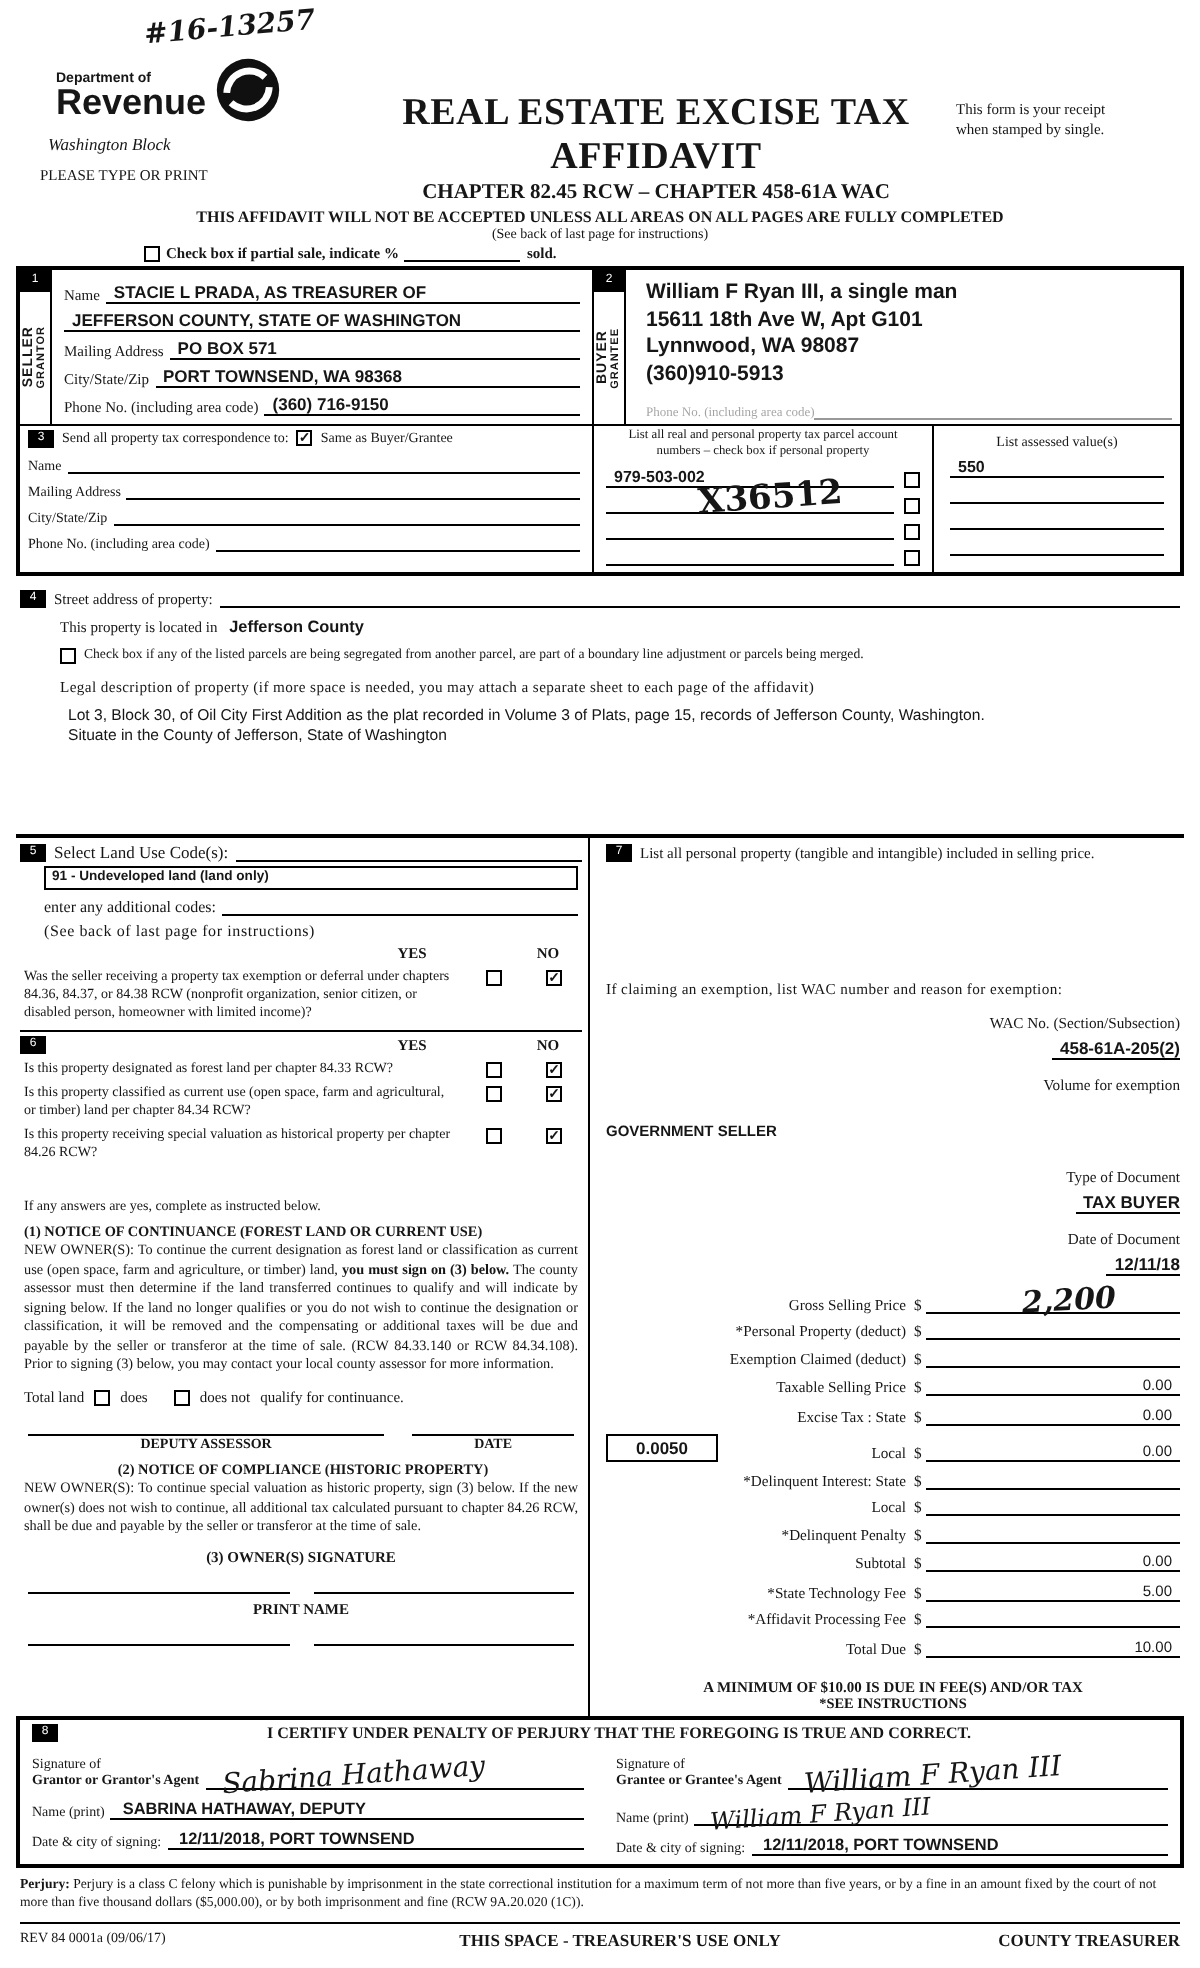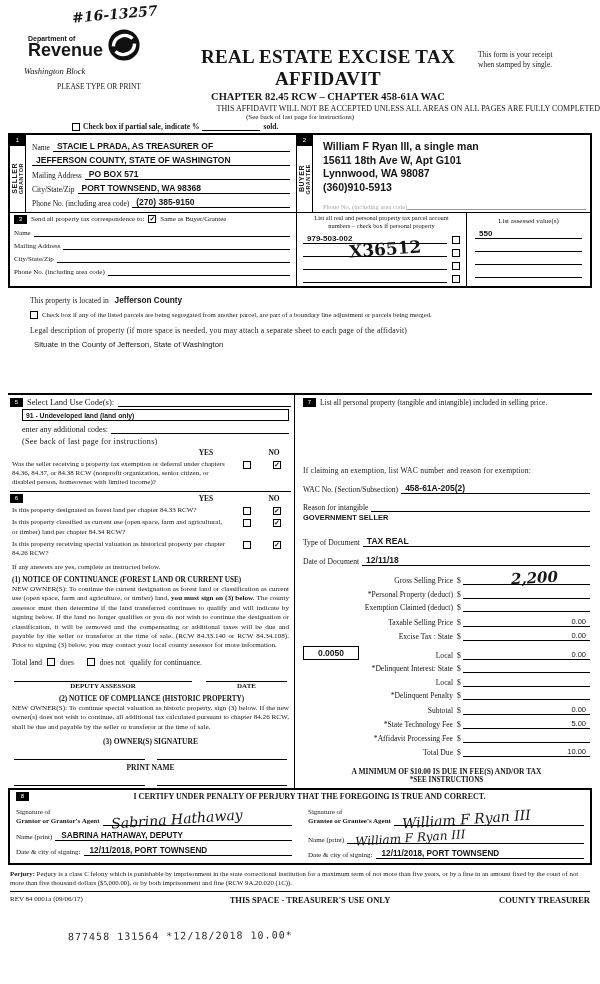--- a/index.html
+++ b/index.html
@@ -16,26 +16,26 @@
   .val { font-family:"Liberation Sans", sans-serif; font-weight:bold; font-size:8.5px; padding-left:4px; white-space:nowrap; }
 
   
   .hand-id { position:absolute; left:72px; top:6px; font-size:14px; transform:rotate(-5deg); font-weight:bold; }
   .hdr { display:flex; padding:16px 10px 0 10px; }
   .logo-wrap { width:168px; }
   .logo { display:flex; align-items:center; gap:4px; margin-left:18px; margin-top:8px; }
   .dept-small { font-size:7px; font-weight:bold; font-family:"Liberation Sans",sans-serif; }
   .dept-big { font-size:18px; font-weight:bold; font-family:"Liberation Sans",sans-serif; line-height:.9; }
   .dept-state { font-size:8.5px; font-style:italic; margin-left:14px; }
-  .please-type { font-size:7.5px; margin-left:10px; margin-top:6px;text-align:center; }
+  .please-type { font-size:7.5px; margin-left:10px; margin-top:6px; }
   .titles { flex:1; text-align:center; padding-top:26px; }
   .title { font-size:19px; font-weight:bold; letter-spacing:.3px; }
   .subtitle { font-size:10.5px; font-weight:bold; margin-top:1px; }
   .receipt { width:112px; font-size:7.5px; text-align:left; padding-top:30px; line-height:1.3; }
-  .notice { text-align:right; font-size:8px; font-weight:normal; margin-top:2px; }
+  .notice { text-align:center; font-size:8px; font-weight:bold; margin-top:2px; }
   .see-back-c { text-align:center; font-size:7px; }
   .partial-row { display:flex; align-items:flex-end; margin:1px 0 2px 72px; font-size:7.5px; font-weight:bold; gap:3px; }
   .partial-line { width:58px; border-bottom:1px solid #000; height:8px; }
 
   .cb { display:inline-block; width:8px; height:8px; border:1px solid #000; background:#fff;
         font-size:7px; line-height:7px; text-align:center; vertical-align:-1px; flex:none; }
   .cb .ck { font-style:normal; font-weight:bold; }
   .numbox { display:inline-block; background:#000; color:#fff; font-size:6px; line-height:9px;
             width:13px; height:9px; text-align:center; font-family:"Liberation Sans",sans-serif; flex:none; }
 
@@ -91,40 +91,40 @@
   .addl { display:flex; align-items:flex-end; gap:3px; font-size:8px; margin:4px 2px 0 12px; }
   .addl .ul { flex:1; }
   .seeback2 { font-size:8px; margin:3px 0 0 12px; letter-spacing:.3px; }
   .yn-head { display:flex; justify-content:flex-end; gap:14px; font-size:7.5px; font-weight:bold; padding-right:8px; margin-top:2px; }
   .yn-head span { width:18px; text-align:center;margin-left:36px; }
   .qrow { display:flex; margin-top:3px; }
   .qtext { flex:1; font-size:7px; line-height:1.3; padding-left:2px; }
   .qboxes { width:64px; display:flex; justify-content:flex-end; gap:22px; padding-right:10px; align-items:flex-start; padding-top:1px; }
   .sec-rule { border-top:1.5px solid #000; margin:4px 0 0 0; }
   .s6head { display:flex; align-items:center; margin-top:2px; }
-  .ifyes { font-size:7px; margin-top:5px; padding-left:2px; }
+  .ifyes { font-size:7px; margin-top:18px; padding-left:2px; }
   .nt { font-size:7.2px; font-weight:bold; margin-top:5px; padding-left:2px; }
   .nbody { font-size:7.15px; line-height:1.32; margin-top:1px; padding:0 2px; text-align:justify; }
   .thisland { display:flex; align-items:center; gap:5px; font-size:7.5px; margin-top:7px; padding-left:2px; }
   .dep-row { display:flex; gap:14px; margin-top:14px; padding:0 4px; }
   .dep-row .ul { min-height:1px; }
   .dep-a { flex:2.2; } .dep-b { flex:1; }
   .dep-lbls { display:flex; gap:14px; padding:0 4px; font-size:7px; font-weight:bold; }
   .dep-lbls .dep-a, .dep-lbls .dep-b { text-align:center; }
   .center { text-align:center; }
   .sig3 { font-size:7.5px; font-weight:bold; text-align:center; margin-top:5px; }
   .twolines { display:flex; gap:12px; margin-top:13px; padding:0 4px; }
   .twolines .ul { flex:1; min-height:1px; }
   .printname { font-size:7.5px; font-weight:bold; text-align:center; margin-top:3px; }
 
   .s7head { display:flex; margin-top:1px; }
   .s7txt { flex:1; font-size:7.5px; line-height:1.35; padding-left:4px; }
   .r-gap { height:58px; }
   .exempt { font-size:7.6px; letter-spacing:.2px; }
-  .wrow { display:flex; align-items:flex-end; font-size:7.6px; margin-top:8px; gap:3px; }
+  .wrow { display:flex; align-items:flex-end; font-size:7.6px; margin-top:8px; gap:3px;flex-direction:column; }
   .wrow .ul { flex:1; display:flex; align-items:flex-end; min-height:10px; }
   .reason-val { font-family:"Liberation Sans",sans-serif; font-weight:bold; font-size:7.5px; margin-top:1px; }
   .fee-area { margin-top:10px; }
   .fee-row { display:flex; align-items:flex-end; margin-top:4.5px; position:relative; }
   .fee-label-wrap { width:150px; display:flex; align-items:flex-end; justify-content:flex-end; font-size:7.6px; white-space:nowrap; }
   .rate-box { border:1.5px solid #000; width:56px; text-align:center; font-family:"Liberation Sans",sans-serif;
               font-weight:bold; font-size:8.5px; margin-right:auto; padding:1px 0; }
   .dollar { font-size:7.6px; padding:0 2px 0 4px; }
   .fee-line { flex:1; border-bottom:1px solid #000; display:flex; justify-content:flex-end; align-items:flex-end; min-height:9px; position:relative; }
   .fee-val { font-family:"Liberation Sans",sans-serif; font-size:7.5px; padding-right:4px; font-style:normal; }
@@ -228,21 +228,21 @@
           </div>
           <div class="frow">
             <span class="lbl">City/State/Zip</span>
             <span class="ul">
                 <span class="val">PORT TOWNSEND, WA 98368</span>
               </span>
           </div>
           <div class="frow">
             <span class="lbl">Phone No. (including area code)</span>
             <span class="ul">
-                <span class="val">(270) 385-9150</span>
+                <span class="val">(360) 716-9150</span>
               </span>
           </div>
         </div>
       </div>
       <div class="halfR">
         <div class="tab-col">
           <span class="numbox">2</span>
           <div class="role-col">
             <span class="vert">BUYER</span>
             <span class="vert small">GRANTEE</span>
@@ -338,30 +338,36 @@
         <div class="prow">
             <span class="ul">
               <span class="val"></span>
             </span>
           </div>
       </div>
     </div>
   </div>
 
   <div class="sec4">
+    <div class="s4row">
+      <span class="numbox">4</span>
+      <span>Street address of property:</span>
+      <span class="ul"></span>
+    </div>
     <div class="located">
       <span>This property is located in</span>
       <span class="val" style="font-size:8.2px;">Jefferson County</span>
     </div>
     <div class="seg-row">
       <span class="cb"></span>
       <span>Check box if any of the listed parcels are being segregated from another parcel, are part of a boundary line adjustment or parcels being merged.</span>
     </div>
     <div class="legal-lbl">Legal description of property (if more space is needed, you may attach a separate sheet to each page of the affidavit)</div>
     <div class="legal-txt">
+      <div>Lot 3, Block 30, of Oil City First Addition as the plat recorded in Volume 3 of Plats, page 15, records of Jefferson County, Washington.</div>
       <div>Situate in the County of Jefferson, State of Washington</div>
     </div>
     <div class="legal-gap"></div>
   </div>
 
   <div class="twocol">
 
     <div class="lcol">
       <div class="s5top">
         <span class="numbox">5</span>
@@ -460,29 +466,29 @@
       </div>
       <div class="r-gap"></div>
       <div class="exempt">If claiming an exemption, list WAC number and reason for exemption:</div>
       <div class="wrow">
         <span>WAC No. (Section/Subsection)</span>
         <span class="ul">
             <span class="val">458-61A-205(2)</span>
           </span>
       </div>
       <div class="wrow">
-        <span>Reason for intangible</span>
+        <span>Volume for exemption</span>
         <span class="ul"></span>
       </div>
       <div class="reason-val">GOVERNMENT SELLER</div>
 
       <div class="wrow" style="margin-top:14px;align-items:flex-end;">
         <span>Type of Document</span>
         <span class="ul">
-            <span class="val">TAX REAL</span>
+            <span class="val">TAX BUYER</span>
           </span>
       </div>
       <div class="wrow">
         <span>Date of Document</span>
         <span class="ul">
             <span class="val">12/11/18</span>
           </span>
       </div>
 
       <div class="fee-area">

